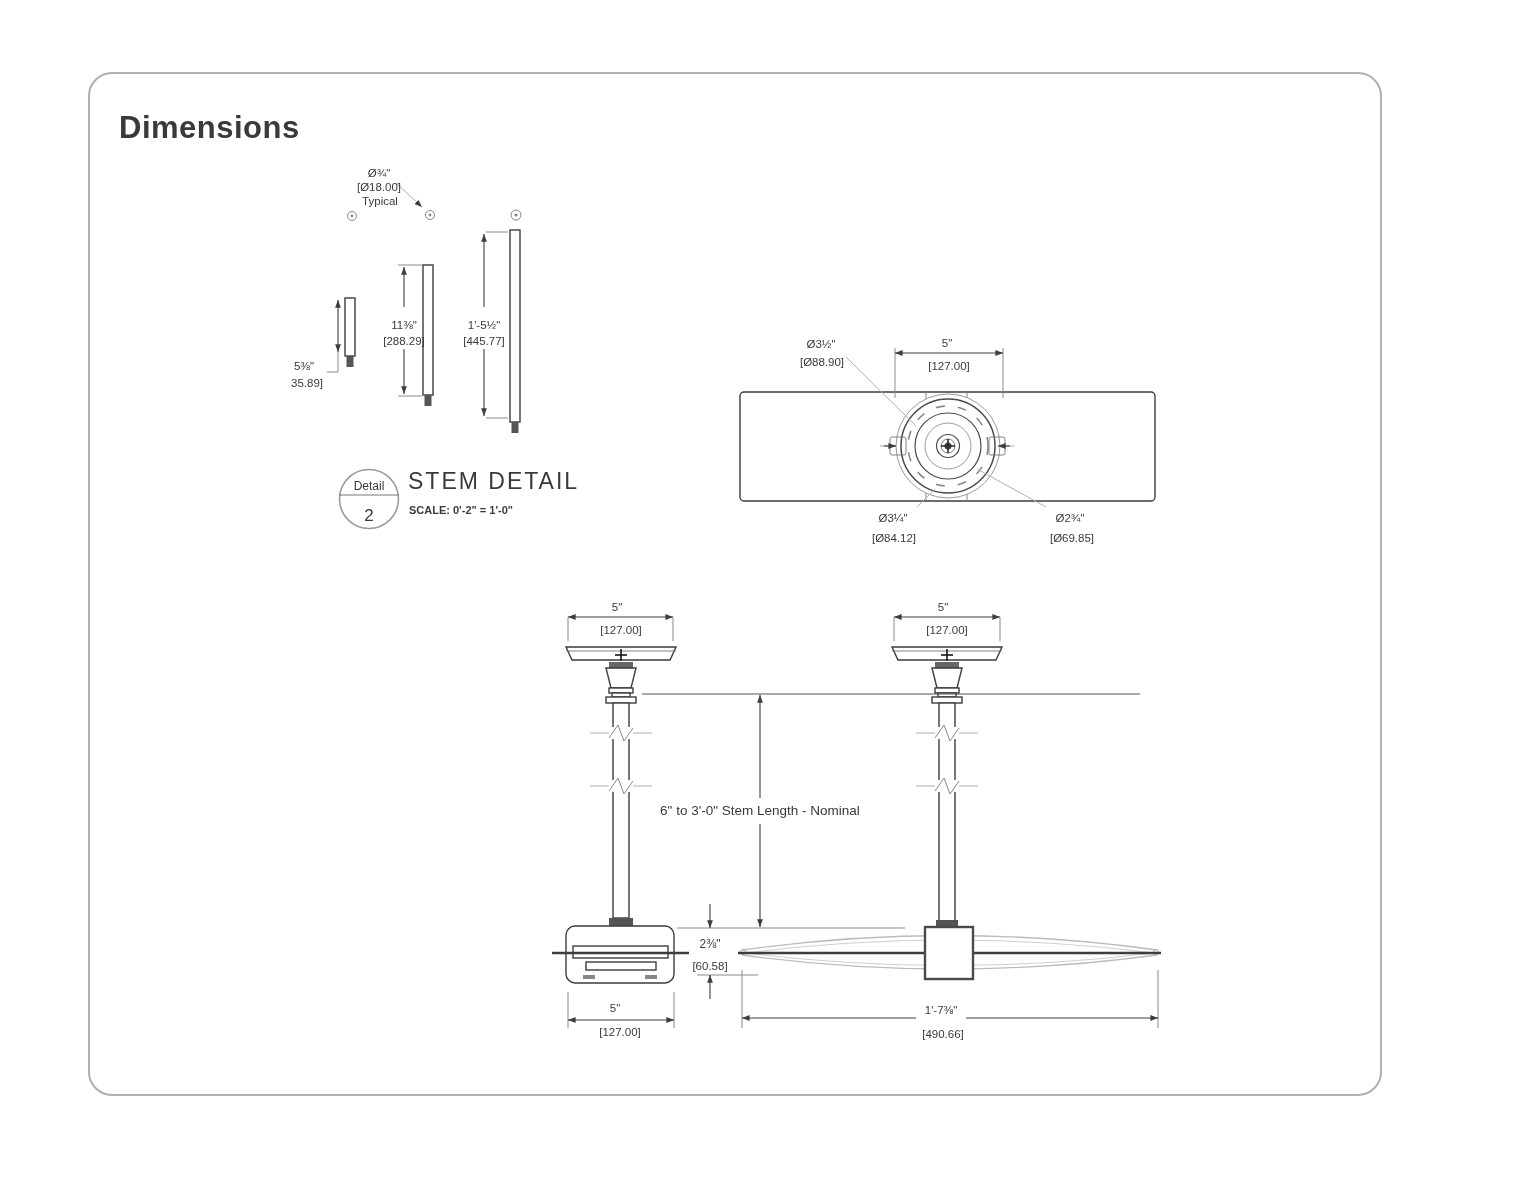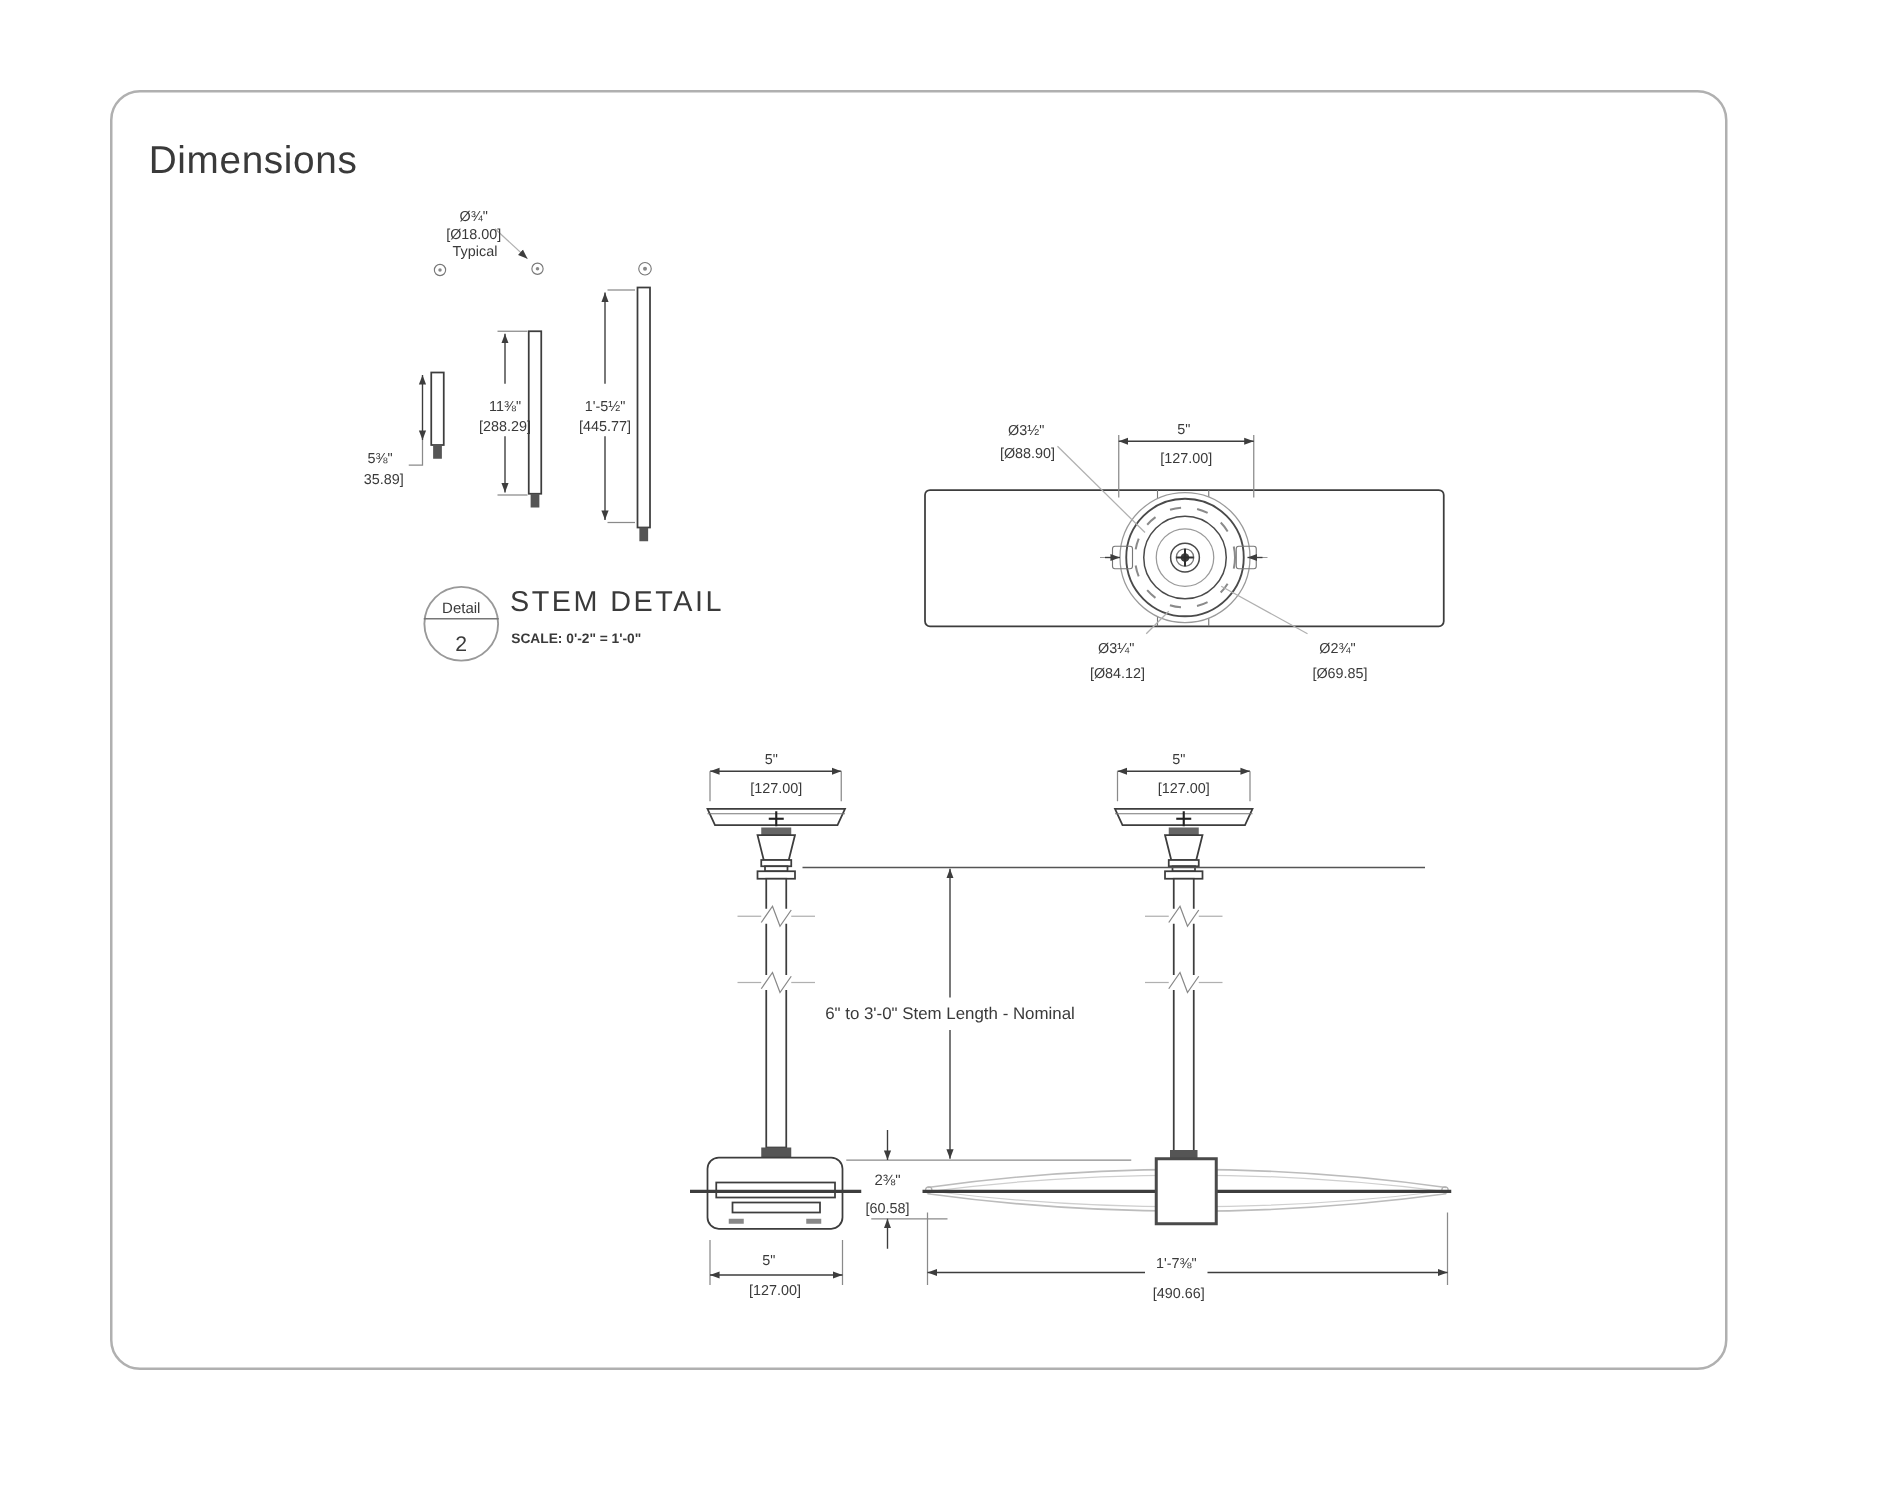--- a/index.html
+++ b/index.html
@@ -1,20 +1,20 @@
 <!DOCTYPE html>
 <html><head>
 <meta charset="utf-8">
 <style>
   html,body{margin:0;padding:0;background:#ffffff;width:1519px;height:1200px;
     font-family:"Liberation Sans","DejaVu Sans",sans-serif;}
   .canvas{position:relative;width:1519px;height:1200px;background:#fff;overflow:hidden;}
   .frame{position:absolute;left:88px;top:72px;width:1290px;height:1020px;
     border:2px solid #b0b0b0;border-radius:24px;background:#fff;}
-  .page-title{position:absolute;left:119px;top:110px;font-size:31px;font-weight:normal;
+  .page-title{position:absolute;left:119px;top:110px;font-size:31px;font-weight:bold;
     color:#3a3a3a;letter-spacing:0.5px;}
   svg{position:absolute;left:0;top:0;}
   text{fill:#3a3a3a;font-family:"Liberation Sans","DejaVu Sans",sans-serif;font-size:11.5px;}
   .dline{stroke:#3d3d3d;stroke-width:1.1;fill:none;}
   .ext{stroke:#8a8a8a;stroke-width:1;fill:none;}
   .lead{stroke:#b0b0b0;stroke-width:1;fill:none;}
   .part{stroke:#3d3d3d;stroke-width:1.4;fill:#ffffff;}
   .thin{stroke:#777;stroke-width:0.9;fill:none;}
   .big{font-size:23px;letter-spacing:2px;}
   .scale{font-size:11px;font-weight:bold;}

